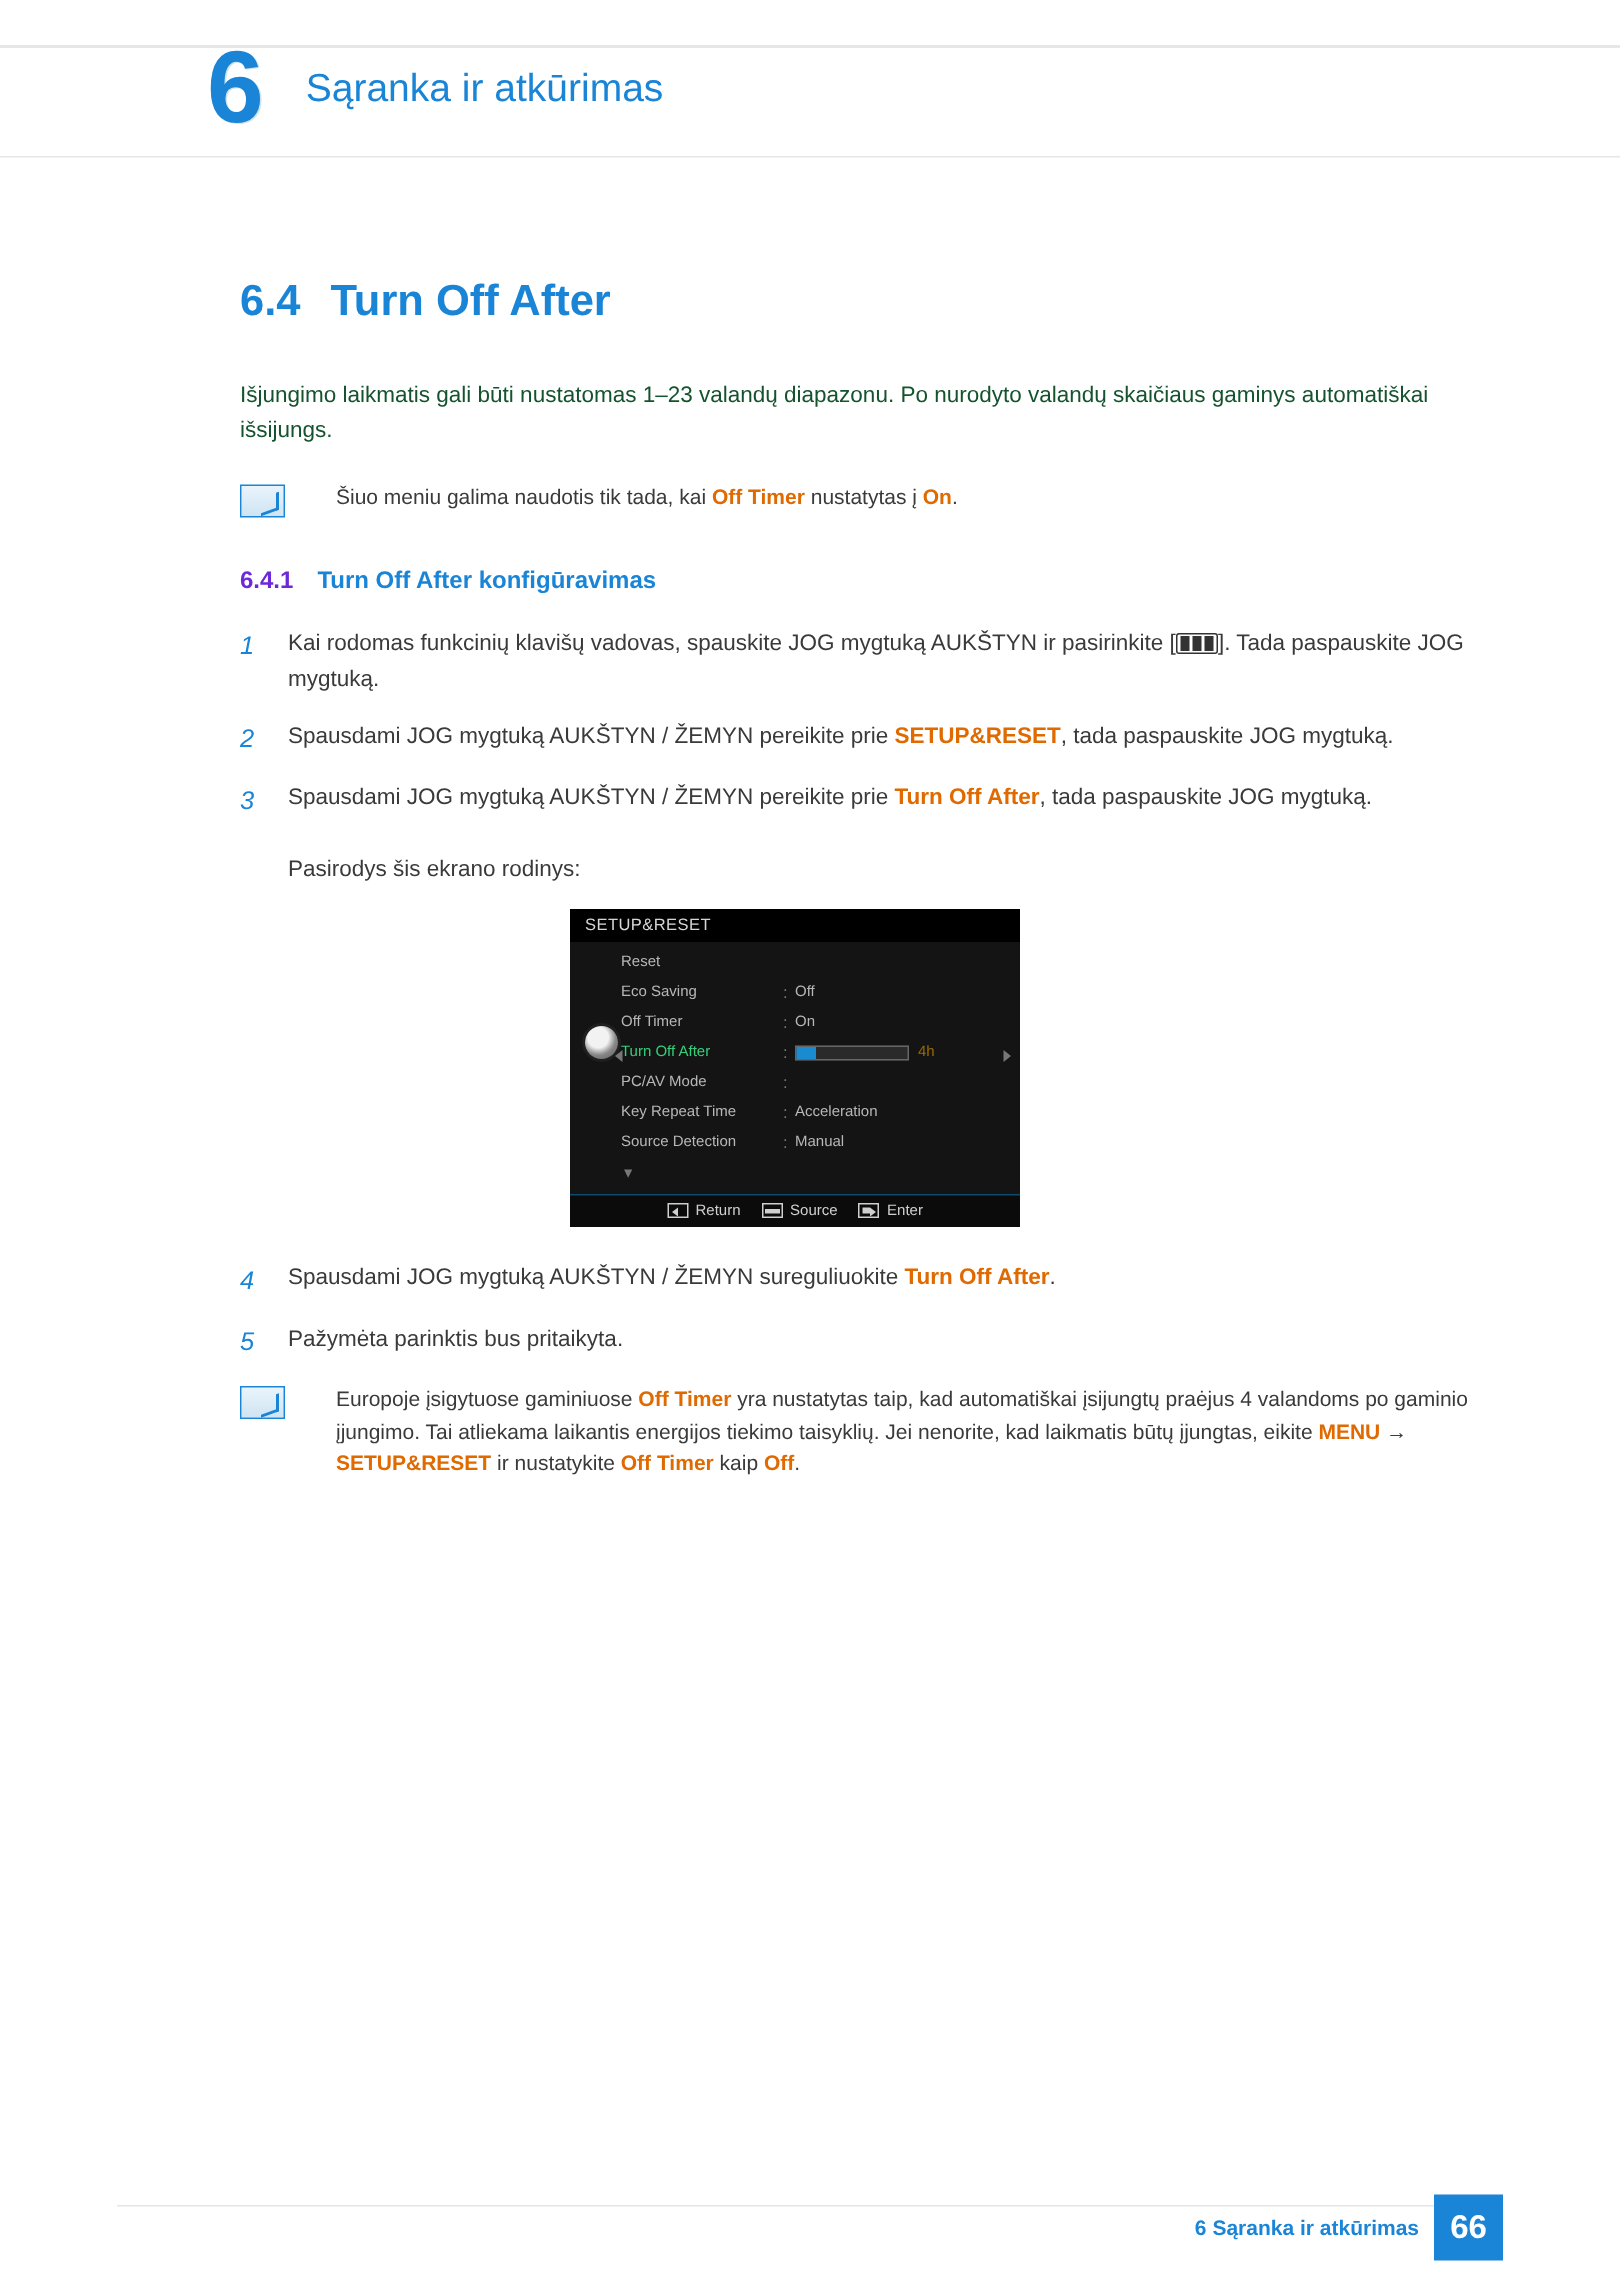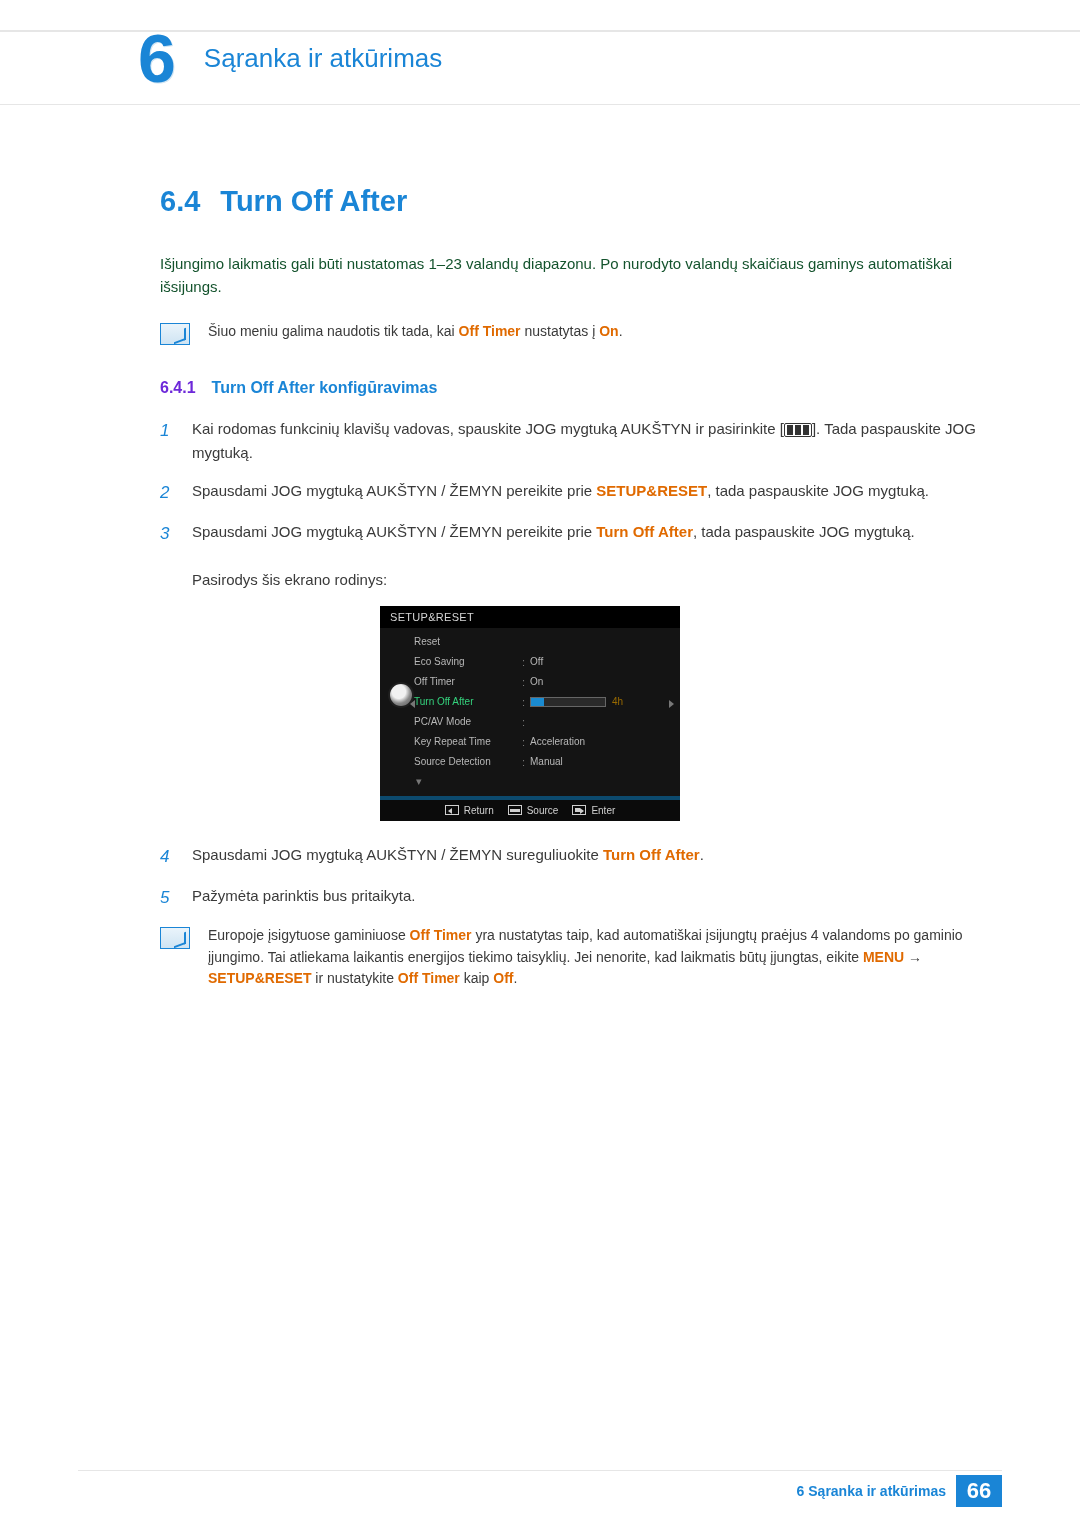--- a/index.html
+++ b/index.html
@@ -13,21 +13,21 @@
   }
   .chapter-title { font-size: 26px; color: #1a85d6; font-weight: 400; }
   .hr-under { height: 1px; background: #e6e6e6; margin: 12px -78px 0 -78px; }
 
   .content { padding-left: 82px; padding-right: 20px; padding-top: 80px; }
   .sec-head { display: flex; gap: 20px; margin-bottom: 34px; }
   .sec-num { color: #1a85d6; font-size: 29px; font-weight: 700; }
   .sec-title { color: #1a85d6; font-size: 29px; font-weight: 700; }
   .para { font-size: 15px; line-height: 1.55; color: #14532d; margin-bottom: 22px; }
 
-  .note-row { display: flex; gap: 18px; align-items: flex-start; margin-bottom: 34px; }
+  .note-row { display: flex; gap: 34px; align-items: flex-start; margin-bottom: 34px; }
   .note-icon { width: 30px; height: 22px; border: 1px solid #1a85d6; background: linear-gradient(#eaf4fb,#cfe4f3); position: relative; flex:0 0 30px; margin-top:2px;}
   .note-icon::after{ content:""; position:absolute; right:3px; bottom:2px; width:10px; height:10px; border-right:2px solid #1a85d6; border-bottom:2px solid #1a85d6; transform: skewY(-20deg);}
   .note-text { font-size: 14px; line-height: 1.55; }
   .hl { color: #e06a00; font-weight: 700; }
 
   .subsec-row { display: flex; gap: 16px; margin-bottom: 20px; }
   .subsec-num { color: #6d28d9; font-size: 16px; font-weight: 700; }
   .subsec-title { color: #1a85d6; font-size: 16px; font-weight: 700; }
 
   .steps { list-style: none; }
@@ -46,32 +46,32 @@
   .osd-val { color:#b7b7b7; font-size:10px; }
   .osd-row.sel .osd-label { color:#34d17c; }
   .bar-wrap{ display:flex; align-items:center; gap:6px;}
   .bar{ width:76px; height:10px; border:1px solid #666; position:relative; background:#2a2a2a;}
   .bar-fill{ position:absolute; left:0; top:0; bottom:0; width:18%; background:#1a8bd1;}
   .bar-val{ color:#9a6b00; font-size:10px; }
   .tri-l{ position:absolute; left:30px; top:72px; width:0;height:0;border-top:4px solid transparent;border-bottom:4px solid transparent;border-right:5px solid #777;}
   .tri-r{ position:absolute; right:6px; top:72px; width:0;height:0;border-top:4px solid transparent;border-bottom:4px solid transparent;border-left:5px solid #777;}
   .tri-d{ color:#777; padding-left:2px;}
   .gear{ position:absolute; left:10px; top:56px; width:22px; height:22px; border-radius:50%; background:radial-gradient(circle at 40% 35%, #f2f2f2 0 35%, #888 60%, #555 100%); box-shadow:0 0 0 2px #1f1f1f;}
-  .osd-foot{ display:flex; background:#0b0b0b; border-top:4px solid #0c4a6e; padding:5px 25px; gap:14px; justify-content:center;}
+  .osd-foot{ display:flex; background:#0b0b0b; border-top:1px solid #0c4a6e; padding:5px 25px; gap:14px; justify-content:center;}
   .fbtn{ display:flex; align-items:center; gap:5px; color:#cfcfcf; font-size:10px;}
   .ficon{ width:14px;height:10px;border:1px solid #cfcfcf; position:relative;}
   .ficon.ret::before{content:"";position:absolute;left:2px;top:2px;width:0;height:0;border-top:3px solid transparent;border-bottom:3px solid transparent;border-right:4px solid #cfcfcf;}
   .ficon.adj::before{content:"";position:absolute;left:1px;top:3px;right:1px;height:3px;background:#cfcfcf;}
   .ficon.ent::before{content:"";position:absolute;left:2px;top:2px;right:5px;bottom:2px;background:#cfcfcf;}
   .ficon.ent::after{content:"";position:absolute;right:1px;top:2px;width:0;height:0;border-top:3px solid transparent;border-bottom:3px solid transparent;border-left:4px solid #cfcfcf;}
 
   .arrow{ font-family: Arial; }
   .footer-band{ position:absolute; right:78px; bottom:20px; display:flex; align-items:center;}
   .footer-text{ color:#1a85d6; font-weight:700; font-size:14px; margin-right:10px;}
-  .footer-num{ background:#1a85d6; color:#fff; font-weight:700; font-size:22px; width:46px; height:32px; display:flex; align-items:center; justify-content:center;}
+  .footer-num{ background:#1a85d6; color:#fff; font-weight:700; font-size:22px; width:46px; height:44px; display:flex; align-items:center; justify-content:center;}
   .footer-rule{ position:absolute; left:78px; right:78px; bottom:56px; height:1px; background:#e6e6e6;}
 </style>
 </head>
 <body>
 
 <div class="page">
   <div class="top-rule"></div>
   <div class="chapter-row">
     <div class="chapter-num">6</div>
     <div class="chapter-title">Sąranka ir atkūrimas</div>

